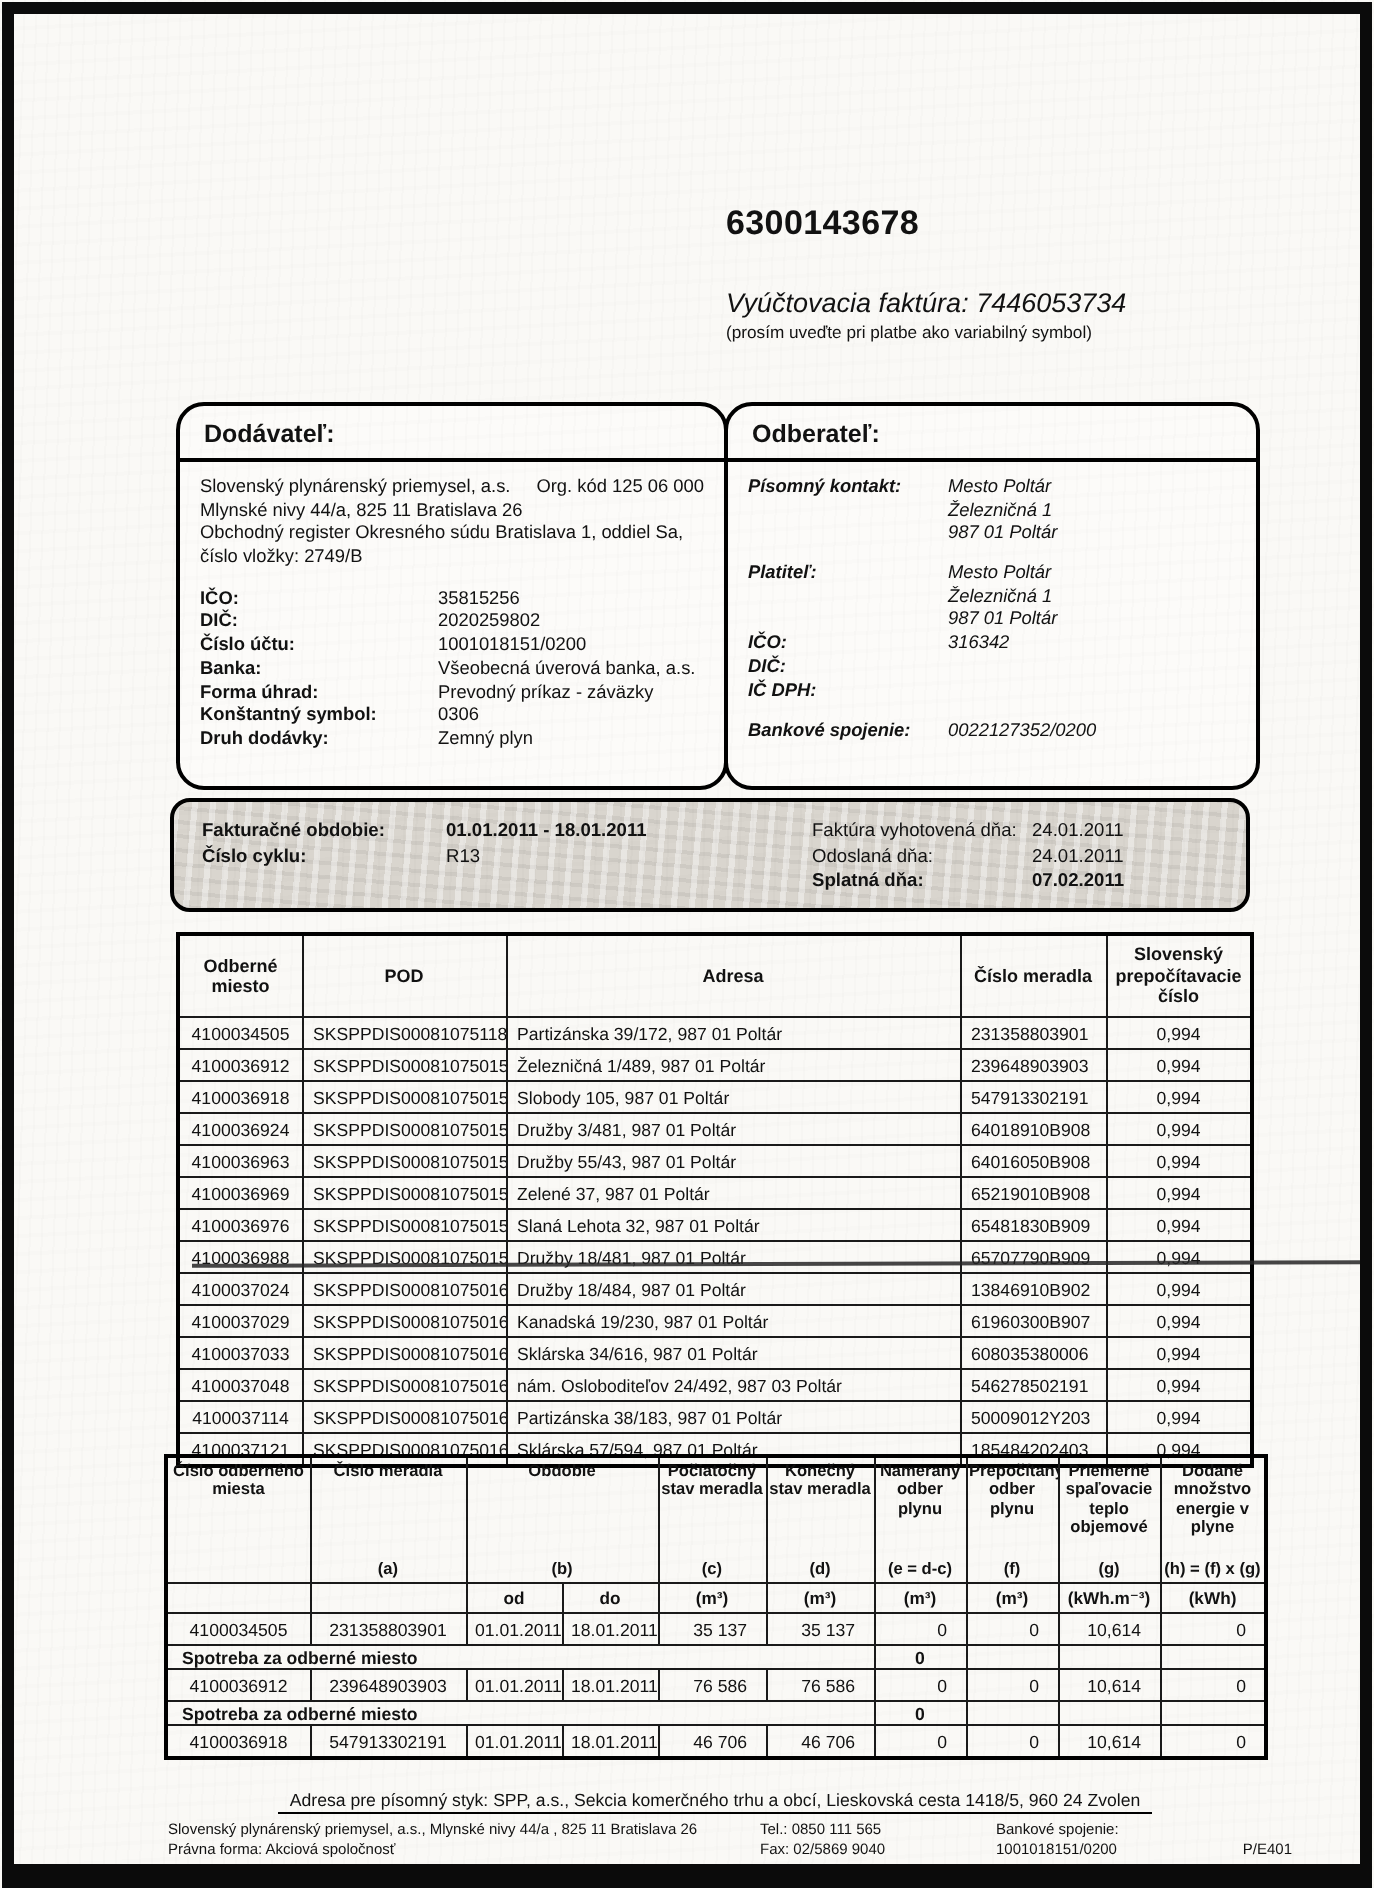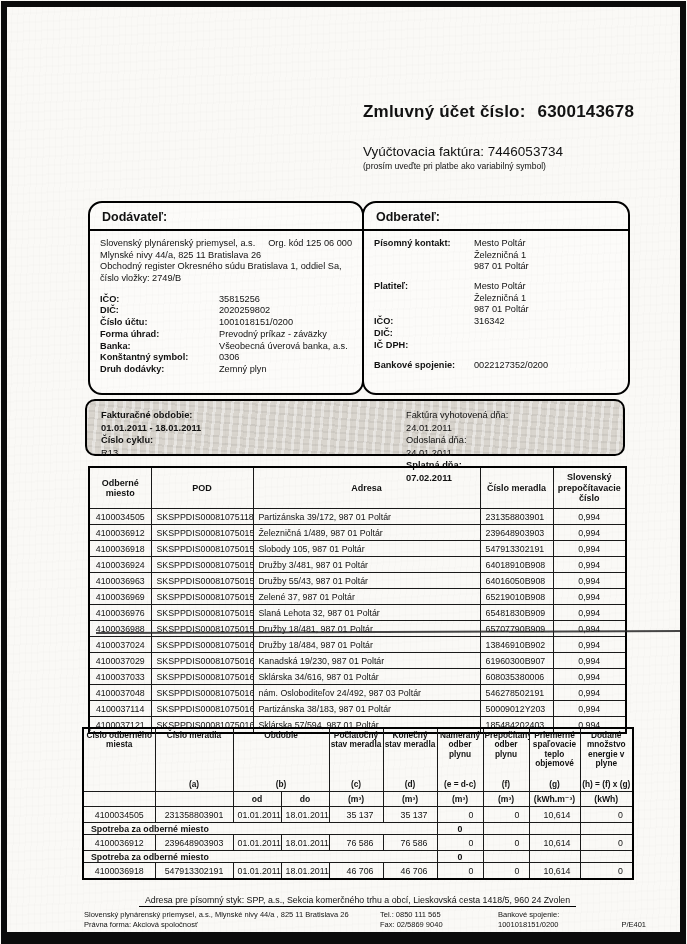--- a/index.html
+++ b/index.html
@@ -8,48 +8,48 @@
   .frame{position:absolute;left:1px;top:1px;right:1px;bottom:0;
          border:6px solid #0b0b0b;border-bottom-width:12px;z-index:40;pointer-events:none;}
   .noise{position:absolute;inset:0;z-index:30;pointer-events:none;opacity:.8;background-image:
      repeating-linear-gradient(92deg, rgba(0,0,0,0.015) 0 1px, transparent 1px 6px),
      repeating-linear-gradient(-3deg, rgba(0,0,0,0.012) 0 2px, transparent 2px 9px);}
   .b{font-weight:bold;}
 
   
   #doc-header{position:absolute;left:363px;top:102px;width:280px;}
   .acct-line{display:flex;gap:12px;font-size:17px;font-weight:bold;letter-spacing:.2px;}
-  .inv-line{margin-top:22px;font-size:13.5px;}
+  .inv-line{margin-top:22px;font-size:13.5px;font-style:italic;}
   .inv-note{margin-top:2px;font-size:8.6px;}
   .cust-line{margin-top:12px;font-size:9.3px;font-weight:bold;}
 
   
   .box{position:absolute;border:2px solid #000;border-radius:14px;background:rgba(255,255,255,.35);}
   #supplier-box{left:88px;top:201px;width:272px;height:190px;}
   #customer-box{left:362px;top:201px;width:264px;height:190px;}
   .box-title{font-size:12.5px;font-weight:bold;padding:7px 12px 5px;border-bottom:2px solid #000;}
   .box-body{padding:7px 10px 0;font-size:9.2px;line-height:1.27;}
   .sup-name-row{display:flex;justify-content:space-between;}
   .frow{display:flex;}
   .frow .lbl{flex:none;width:119px;font-weight:bold;}
   #supplier-fields{margin-top:9px;}
-  .crow{display:flex;}
+  .crow{display:flex;font-style:italic;}
   .crow .lbl{flex:none;width:100px;font-weight:bold;}
   .mt8{margin-top:8px;} .mt9{margin-top:9px;}
 
   
   #billing-bar{position:absolute;left:85px;top:399px;width:540px;height:57px;box-sizing:border-box;
      border:2px solid #000;border-radius:10px;display:flex;padding:8px 14px;font-size:9.3px;line-height:1.35;}
   .shaded{background-color:#d9d5ce;background-image:
      repeating-linear-gradient(95deg, rgba(255,255,255,.4) 0 3px, transparent 3px 9px),
      repeating-linear-gradient(5deg, rgba(0,0,0,.05) 0 2px, transparent 2px 7px);}
   .bb-left{width:305px;}
   .bb-left .lbl{width:122px;font-weight:bold;display:inline-block;}
   .bb-right .lbl{width:110px;display:inline-block;}
-  .bb-row{display:flex;flex-direction:column;}
+  .bb-row{display:flex;}
 
   
   table{border-collapse:collapse;table-layout:fixed;}
   #places-table{position:absolute;left:88px;top:466px;width:537px;font-size:8.8px;border:2px solid #000;padding-left:43px;}
   #places-table th,#places-table td{border:1px solid #1a1a1a;overflow:hidden;}
   #places-table th{font-size:9px;font-weight:bold;text-align:center;padding:3px 2px;height:34px;line-height:1.15;}
   #places-table td{height:13px;padding:1px 5px;white-space:nowrap;}
   .al-c{text-align:center;margin-left:27px;} .al-l{text-align:left;} .al-r{text-align:right;}
 
   #cons-wrap{position:absolute;left:82px;top:727px;width:550px;}
@@ -77,21 +77,20 @@
   #artifact-line{position:absolute;left:96px;top:631px;width:586px;height:1.5px;background:#262626;
      opacity:.85;transform:rotate(-0.18deg);z-index:20;}
 </style>
 </head>
 <body>
 
 <div class="scan">
 
   <div id="doc-header">
     <div class="acct-line">
-      <span>Zmluvný účet číslo:</span>
       <span>6300143678</span>
     </div>
     <div class="inv-line">
       <span>Vyúčtovacia faktúra:</span>
       <span>7446053734</span>
     </div>
     <div class="inv-note">(prosím uveďte pri platbe ako variabilný symbol)</div>
   </div>
 
   <div class="box" id="supplier-box">
@@ -110,26 +109,26 @@
           </div>
           <div class="frow">
             <span class="lbl">DIČ:</span>
             <span>2020259802</span>
           </div>
           <div class="frow">
             <span class="lbl">Číslo účtu:</span>
             <span>1001018151/0200</span>
           </div>
           <div class="frow">
+            <span class="lbl">Banka:</span>
+            <span>Všeobecná úverová banka, a.s.</span>
+          </div>
+          <div class="frow">
             <span class="lbl">Forma úhrad:</span>
             <span>Prevodný príkaz - záväzky</span>
-          </div>
-          <div class="frow">
-            <span class="lbl">Banka:</span>
-            <span>Všeobecná úverová banka, a.s.</span>
           </div>
           <div class="frow">
             <span class="lbl">Konštantný symbol:</span>
             <span>0306</span>
           </div>
           <div class="frow">
             <span class="lbl">Druh dodávky:</span>
             <span>Zemný plyn</span>
           </div>
         </div>

